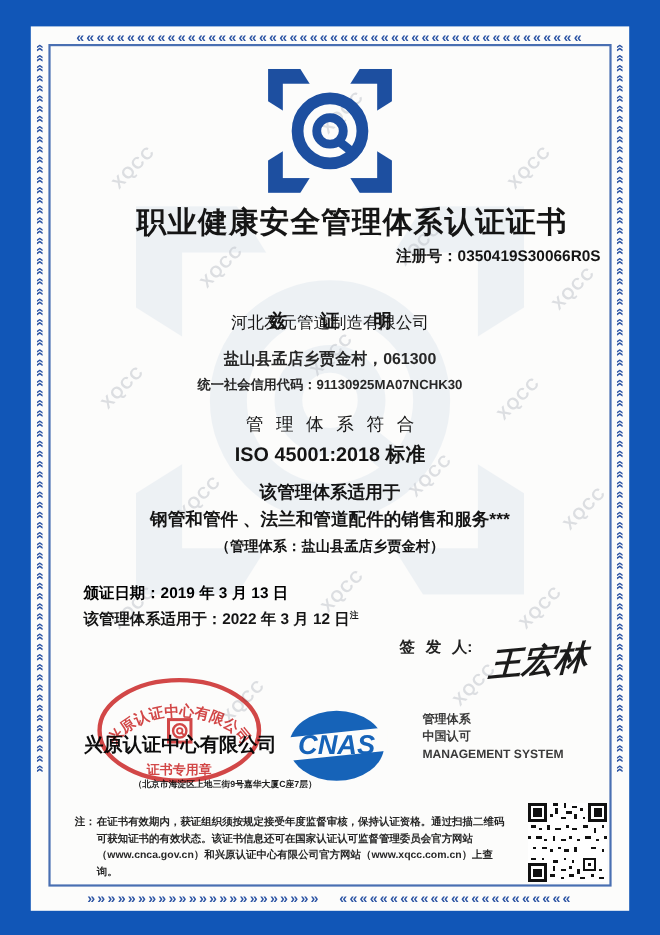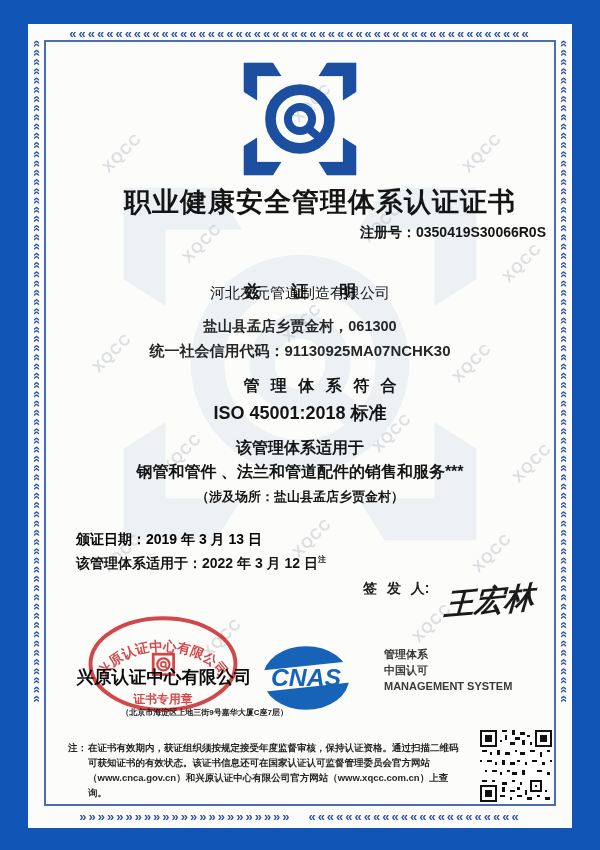--- a/index.html
+++ b/index.html
@@ -28,22 +28,22 @@
   .wm { position:absolute; transform:rotate(-45deg); color:#c2c6cd; opacity:.55; font-size:15px; font-weight:bold; letter-spacing:1px; pointer-events:none; }
   .wm-logo { position:absolute; left:62px; top:130px; width:420px; height:420px; opacity:.07; pointer-events:none; }
 
   
   .cline { position:absolute; left:0; width:100%; text-align:center; color:#151515; }
   .title      { top:160px; font-size:27px; font-weight:bold; letter-spacing:1px;padding-left:20px; }
   .regline    { position:absolute; top:200px; right:26px; font-size:14px; font-weight:bold; color:#151515; }
   .certify    { top:236px; font-size:17px; font-weight:bold; word-spacing:26px;margin-top:20px; }
   .company    { top:260px; font-size:15px; font-weight:normal; }
   .addr       { top:293px; font-size:14.5px; font-weight:700; color:#272727; }
-  .credit     { top:318px; font-size:15px; font-weight:700; color:#272727; }
-  .conform    { top:352px; font-size:16px; font-weight:bold; word-spacing:7px;padding-left:20px; }
+  .credit     { top:318px; font-size:12px; font-weight:700; color:#272727; }
+  .conform    { top:352px; font-size:16px; font-weight:normal; word-spacing:7px; }
   .standard   { top:377px; font-size:18px; font-weight:bold; }
   .scopehead  { top:414px; font-size:16px; font-weight:bold; }
   .scope      { top:438px; font-size:16px; font-weight:bold; }
   .sites      { top:464px; font-size:13px; font-weight:bold; }
   .issue      { position:absolute; left:48px; top:507px; font-size:14px; font-weight:bold; color:#000000; }
   .expiry     { position:absolute; left:48px; top:530px; font-size:14px; font-weight:bold; color:#151515; }
   .expiry sup { font-size:8px; }
   .signer     { position:absolute; right:38px; top:556px; color:#222; }
   .signer .lbl { font-size:14px; font-weight:bold; word-spacing:6px; vertical-align:18px; }
   .signature  { display:inline-block; font-size:30px; font-weight:bold; font-style:italic; transform:rotate(-5deg) skewX(-8deg); margin-left:10px; color:#1b1b1b; }
@@ -120,21 +120,21 @@
   <div class="cline addr">盐山县孟店乡贾金村，061300</div>
   <div class="cline credit">
     <span>统一社会信用代码：</span><span>91130925MA07NCHK30</span>
   </div>
 
   <div class="cline conform">管 理 体 系 符 合</div>
   <div class="cline standard">ISO 45001:2018 标准</div>
 
   <div class="cline scopehead">该管理体系适用于</div>
   <div class="cline scope">钢管和管件 、法兰和管道配件的销售和服务***</div>
-  <div class="cline sites">（涉及场所：盐山县孟店乡贾金村）</div>
+  <div class="cline sites">（管理体系：盐山县孟店乡贾金村）</div>
 
   <div class="issue">
     <span>颁证日期：</span><span>2019 年 3 月 13 日</span>
   </div>
   <div class="expiry">
     <span>该管理体系适用于：</span><span>2022 年 3 月 12 日</span><sup>注</sup>
   </div>
 
   <div class="signer">
     <span class="lbl">签 发 人:</span>

